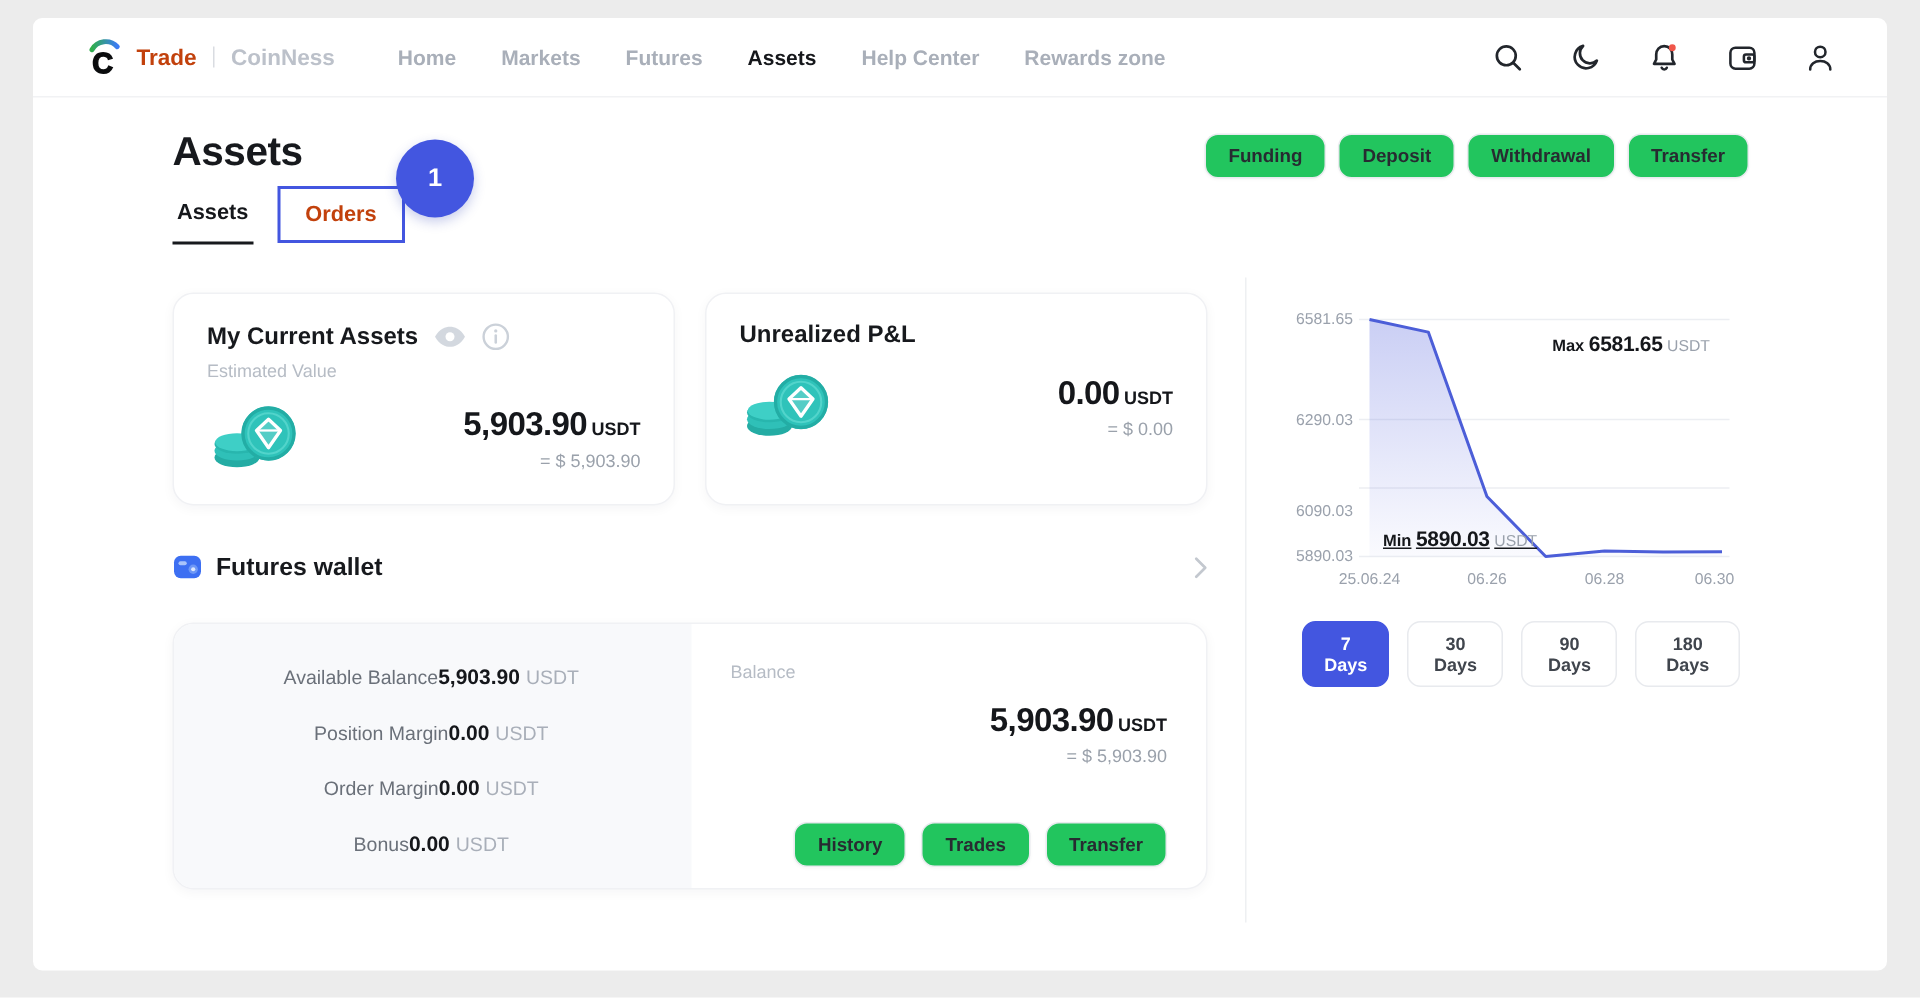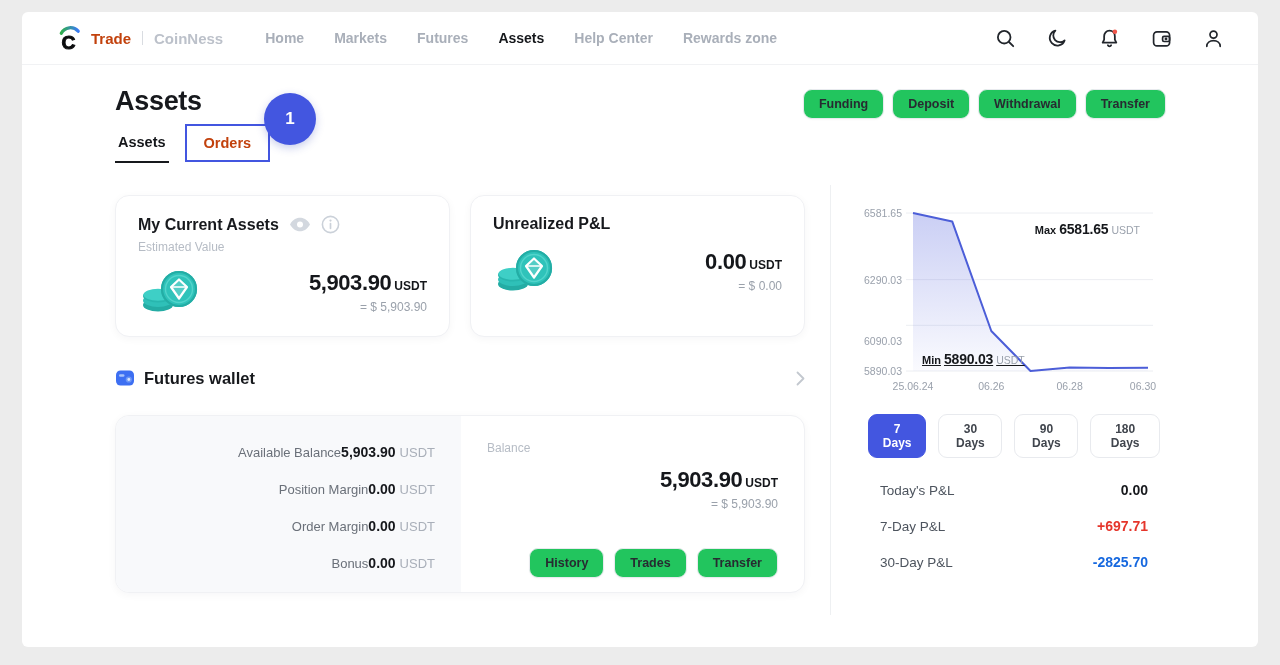--- a/index.html
+++ b/index.html
@@ -39,21 +39,21 @@
   .big-val{font-size:22px;font-weight:800;letter-spacing:-0.4px;color:#15171b;}
   .big-unit{font-size:12px;font-weight:800;margin-left:3px;color:#15171b;}
   .fiat{font-size:12px;color:#9aa1ab;margin-top:4px;}
 
   
   .fw-header{position:absolute;left:93px;top:356px;width:690px;display:flex;align-items:center;cursor:pointer;}
   .fw-title{font-size:16.5px;font-weight:800;margin-left:9px;}
   .fw-chevron{margin-left:auto;display:flex;}
   .fw-card{position:absolute;left:93px;top:403px;width:690px;height:178px;border:1px solid #f0f1f4;border-radius:14px;box-shadow:0 2px 8px rgba(20,24,40,0.04);display:flex;overflow:hidden;background:#fff;box-sizing:border-box;}
   .fw-left{width:345px;box-sizing:border-box;background:#f8f9fb;padding:27px 26px 0 24px;}
-  .fw-row{display:flex;justify-content:flex-end;align-items:baseline;margin-bottom:19px;}
+  .fw-row{display:flex;justify-content:center;align-items:baseline;margin-bottom:19px;}
   .fw-label{font-size:13px;color:#6a7079;}
   .fw-val b{font-size:14px;font-weight:800;color:#15171b;}
   .fw-val span{font-size:13px;color:#a9afb9;margin-left:4px;}
   .fw-right{flex:1;box-sizing:border-box;padding:20px 26px 14px;display:flex;flex-direction:column;}
   .fw-right-title{font-size:15px;font-weight:800;}
   .fw-right-sub{font-size:12px;color:#b6bcc5;margin-top:5px;}
   .fw-val-block{text-align:right;margin-top:12px;}
   .fw-buttons{margin-top:auto;display:flex;justify-content:flex-end;gap:10px;}
 
   .vdivider{position:absolute;left:808px;top:173px;width:1px;height:430px;background:#eef0f2;}
@@ -305,30 +305,16 @@
         <div class="xtick" style="left: 305px;">06.30</div>
       </div>
 
     <div class="ranges">
       <button class="range-btn active">7 Days</button>
       <button class="range-btn">30 Days</button>
       <button class="range-btn">90 Days</button>
       <button class="range-btn">180 Days</button>
     </div>
 
-    <div class="pnl">
-      <div class="pnl-row">
-        <span class="pnl-label">Today's P&amp;L</span>
-        <span class="pnl-val" style="color: rgb(23, 25, 29);">0.00</span>
-      </div>
-      <div class="pnl-row">
-        <span class="pnl-label">7-Day P&amp;L</span>
-        <span class="pnl-val" style="color: rgb(229, 53, 43);">+697.71</span>
-      </div>
-      <div class="pnl-row">
-        <span class="pnl-label">30-Day P&amp;L</span>
-        <span class="pnl-val" style="color: rgb(22, 104, 223);">-2825.70</span>
-      </div>
-    </div>
 
   </div>
 
 </div>
 
 </body></html>

